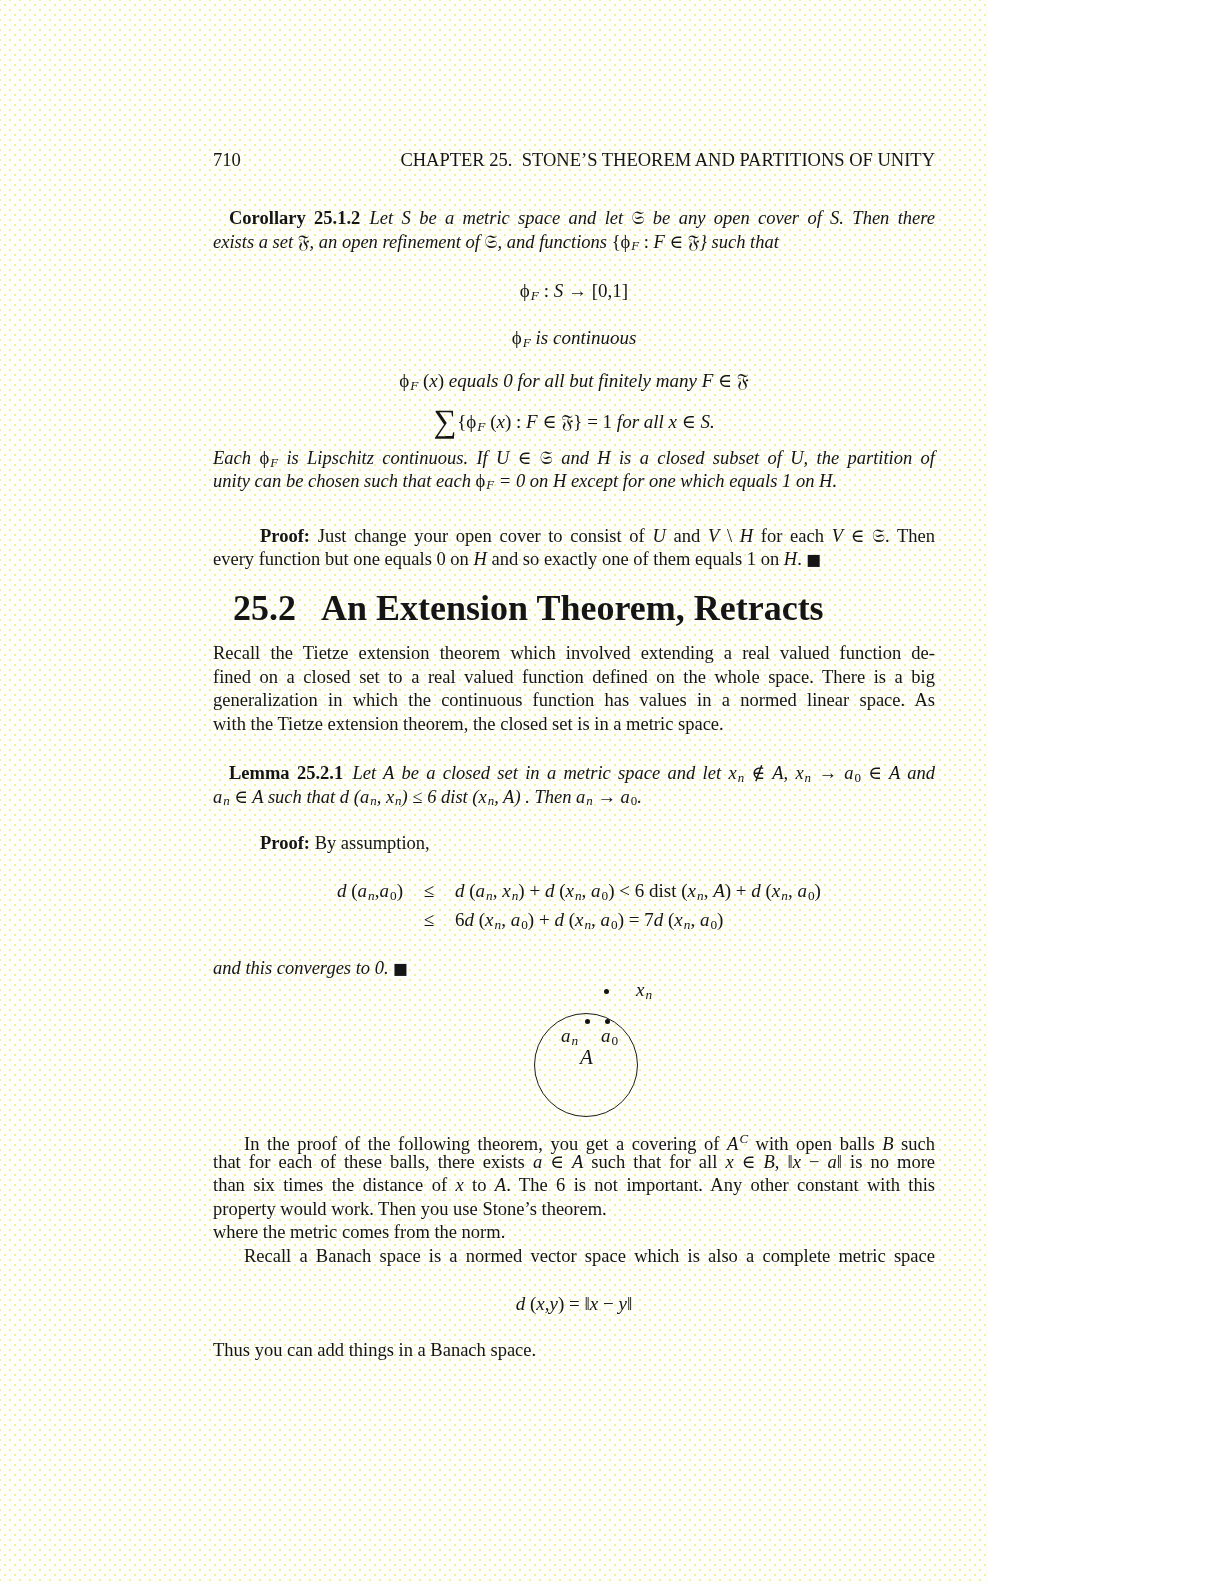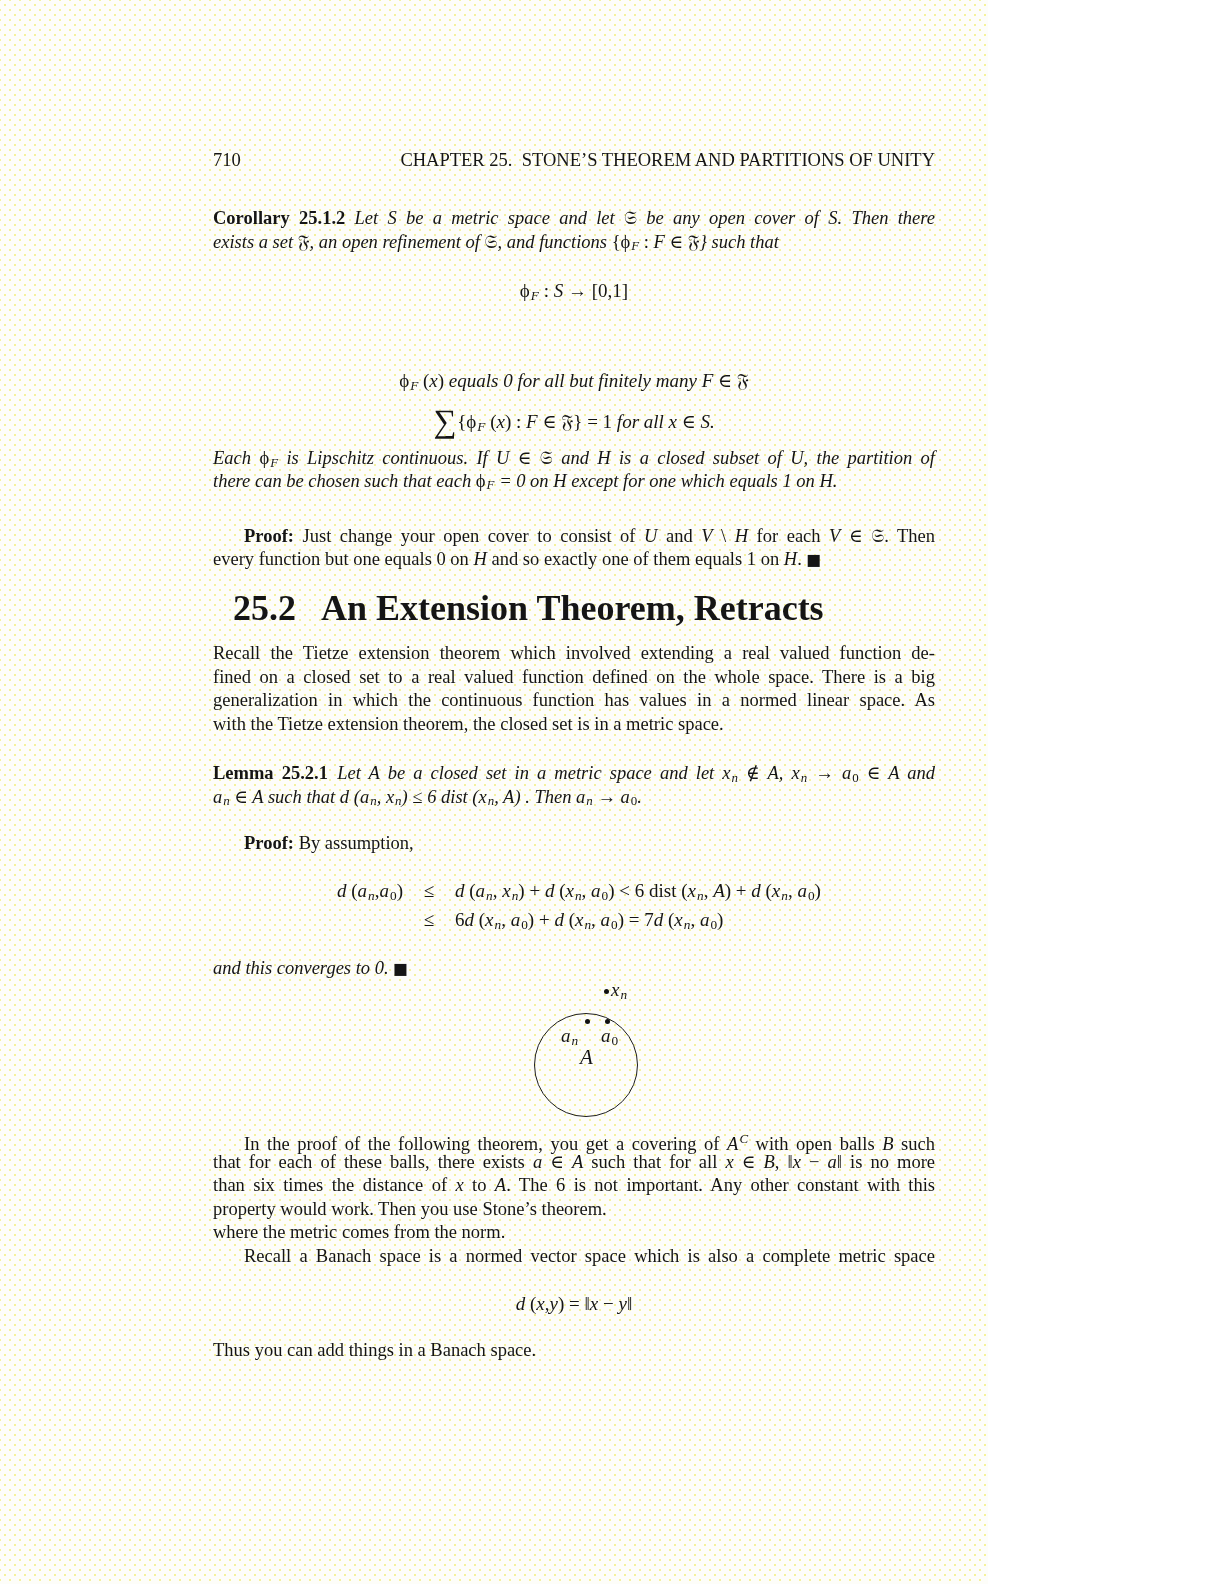--- a/index.html
+++ b/index.html
@@ -15,21 +15,21 @@
     font-family:"Liberation Serif","DejaVu Serif","DejaVu Sans",serif;
     color:#151515;
     overflow:hidden;
   }
   .blk{position:absolute;left:213px;width:722px;font-size:18.5px;line-height:23.5px;}
   .line{white-space:nowrap;text-align:justify;text-align-last:justify;height:23.5px;}
   .line.last{text-align-last:left;}
   .line.indent{text-indent:31px;}
   .ctr{text-align:center;text-align-last:center;white-space:nowrap;font-size:19px;}
   .i{font-style:italic;}
-  .b{font-weight:bold;}
+  .b{font-weight:bold;margin-left:16px;}
   .sub{font-size:70%;vertical-align:-0.22em;margin-left:1px;}
   .subi{font-size:70%;vertical-align:-0.22em;font-style:italic;margin-left:1px;}
   .supi{font-size:70%;vertical-align:0.55em;font-style:italic;margin-left:1px;}
   .frak{font-family:"DejaVu Sans","DejaVu Serif",serif;font-style:normal;}
   .sum{font-size:170%;line-height:1;vertical-align:-0.12em;margin-right:1px;}
   .sq{font-family:"DejaVu Sans",sans-serif;font-size:85%;}
   .hdr{display:flex;justify-content:space-between;align-items:baseline;}
   .sec{display:flex;gap:25px;font-size:36px;font-weight:bold;line-height:32px;margin-left:20px;}
   .alrow{display:flex;height:29px;align-items:baseline;white-space:nowrap;}
   .al-lhs{width:80px;text-align:right;}
@@ -47,26 +47,27 @@
     <span>710</span>
     <span>CHAPTER 25. STONE’S THEOREM AND PARTITIONS OF UNITY</span>
   </div>
 
   <div class="blk" style="top:206px;">
     <div class="line"><span class="b">Corollary 25.1.2</span><span> </span><span class="i">Let S be a metric space and let </span><span class="frak">𝔖</span><span class="i"> be any open cover of S. Then there</span></div>
     <div class="line last"><span class="i">exists a set </span><span class="frak">𝔉</span><span class="i">, an open refinement of </span><span class="frak">𝔖</span><span class="i">, and functions </span><span>{ϕ</span><span class="subi">F</span><span> : </span><span class="i">F</span><span> ∈ </span><span class="frak">𝔉</span><span class="i">} such that</span></div>
   </div>
 
   <div class="blk ctr" style="top:279px;"><span>ϕ</span><span class="subi">F</span><span> : </span><span class="i">S</span><span> → [0,1]</span></div>
+  <div class="blk ctr" style="top:326px;"><span>ϕ</span><span class="subi">F</span><span class="i"> is continuous</span></div>
   <div class="blk ctr" style="top:369px;"><span>ϕ</span><span class="subi">F</span><span> (</span><span class="i">x</span><span>) </span><span class="i">equals 0 for all but finitely many F</span><span> ∈ </span><span class="frak">𝔉</span></div>
   <div class="blk ctr" style="top:405px;"><span class="sum">∑</span><span>{ϕ</span><span class="subi">F</span><span> (</span><span class="i">x</span><span>) : </span><span class="i">F</span><span> ∈ </span><span class="frak">𝔉</span><span>} = 1 </span><span class="i">for all x ∈ S.</span></div>
 
   <div class="blk" style="top:446px;">
     <div class="line"><span class="i">Each </span><span>ϕ</span><span class="subi">F</span><span class="i"> is Lipschitz continuous. If U ∈ </span><span class="frak">𝔖</span><span class="i"> and H is a closed subset of U, the partition of</span></div>
-    <div class="line last"><span class="i">there can be chosen such that each </span><span>ϕ</span><span class="subi">F</span><span class="i"> = 0 on H except for one which equals 1 on H.</span></div>
+    <div class="line last"><span class="i">unity can be chosen such that each </span><span>ϕ</span><span class="subi">F</span><span class="i"> = 0 on H except for one which equals 1 on H.</span></div>
   </div>
 
   <div class="blk" style="top:524px;">
     <div class="line indent"><span class="b">Proof:</span><span> Just change your open cover to consist of </span><span class="i">U</span><span> and </span><span class="i">V</span><span> \ </span><span class="i">H</span><span> for each </span><span class="i">V</span><span> ∈ </span><span class="frak">𝔖</span><span>. Then</span></div>
     <div class="line last"><span>every function but one equals 0 on </span><span class="i">H</span><span> and so exactly one of them equals 1 on </span><span class="i">H</span><span>. </span><span class="sq">■</span></div>
   </div>
 
   <div class="blk sec" style="top:592px;">
     <span>25.2</span>
     <span>An Extension Theorem, Retracts</span>
@@ -102,21 +103,21 @@
   </div>
 
   <div class="blk" style="top:957px;font-style:italic;">
     <div class="line last"><span>and this converges to 0. </span><span class="sq">■</span></div>
   </div>
 
   <div class="circle"></div>
   <div class="dot" style="left:604px;top:989px;"></div>
   <div class="dot" style="left:585px;top:1019px;"></div>
   <div class="dot" style="left:605px;top:1019px;"></div>
-  <div class="figlbl" style="left:611px;top:980px;"><span class="i">x</span><span class="subi">n</span></div>
+  <div class="figlbl" style="left:636px;top:980px;"><span class="i">x</span><span class="subi">n</span></div>
   <div class="figlbl" style="left:561px;top:1026px;"><span class="i">a</span><span class="subi">n</span></div>
   <div class="figlbl" style="left:601px;top:1026px;"><span class="i">a</span><span class="sub">0</span></div>
   <div class="figlbl" style="left:580px;top:1047px;font-size:21px;"><span class="i">A</span></div>
 
   <div class="blk" style="top:1127px;">
     <div class="line indent"><span>In the proof of the following theorem, you get a covering of </span><span class="i">A</span><span class="supi">C</span><span> with open balls </span><span class="i">B</span><span> such</span></div>
     <div class="line"><span>that for each of these balls, there exists </span><span class="i">a</span><span> ∈ </span><span class="i">A</span><span> such that for all </span><span class="i">x</span><span> ∈ </span><span class="i">B</span><span>, ‖</span><span class="i">x</span><span> − </span><span class="i">a</span><span>‖ is no more</span></div>
     <div class="line"><span>than six times the distance of </span><span class="i">x</span><span> to </span><span class="i">A</span><span>. The 6 is not important. Any other constant with this</span></div>
     <div class="line last"><span>property would work. Then you use Stone’s theorem.</span></div>
   </div>

